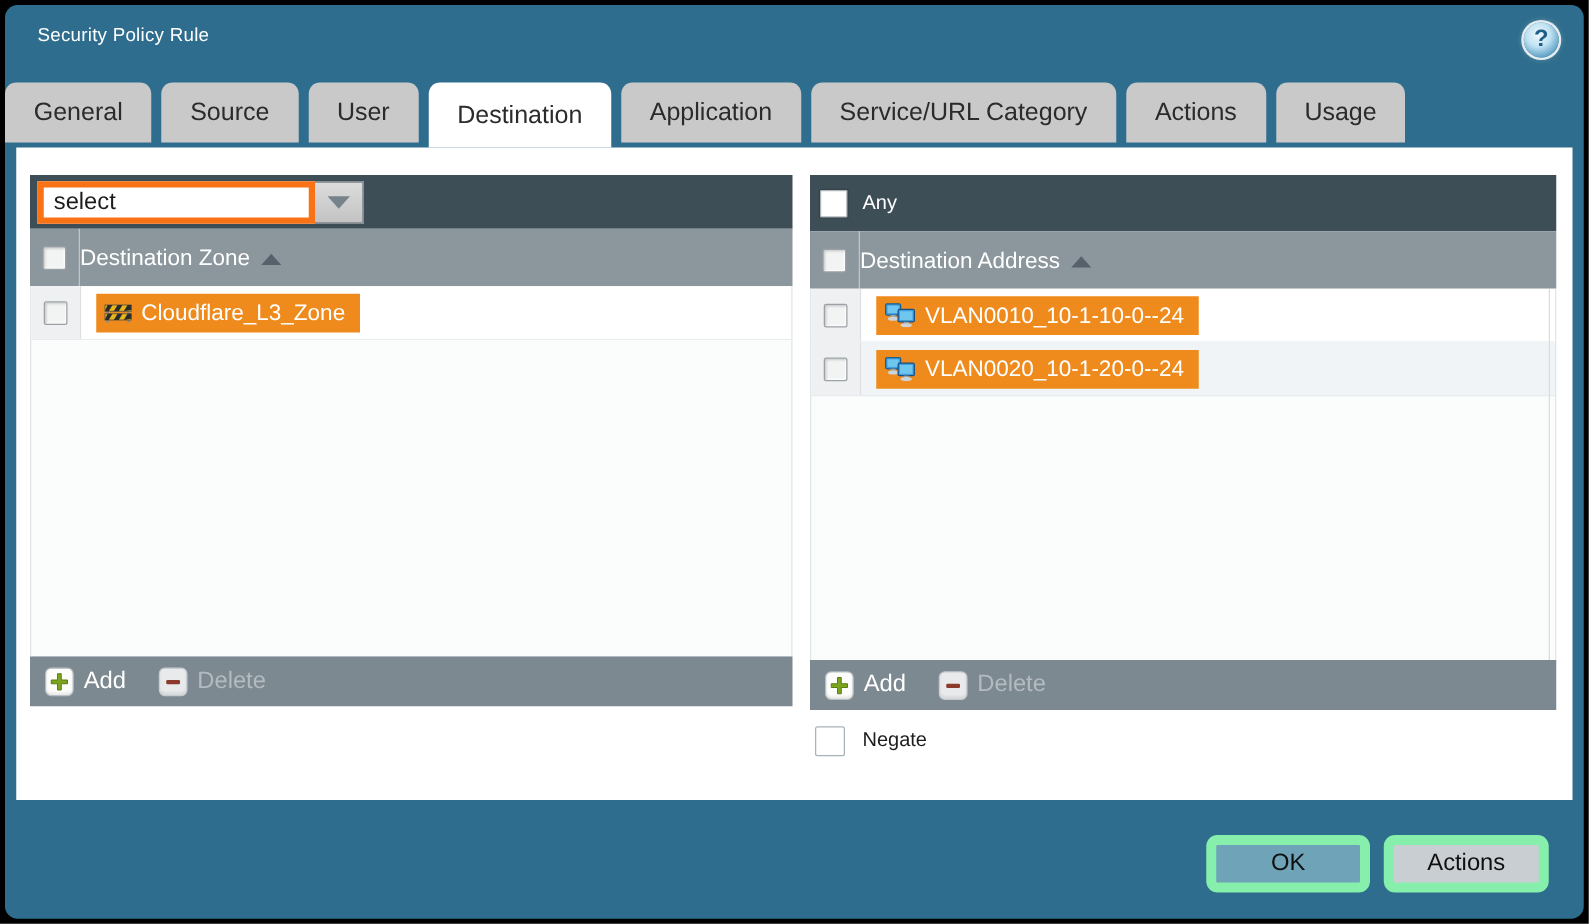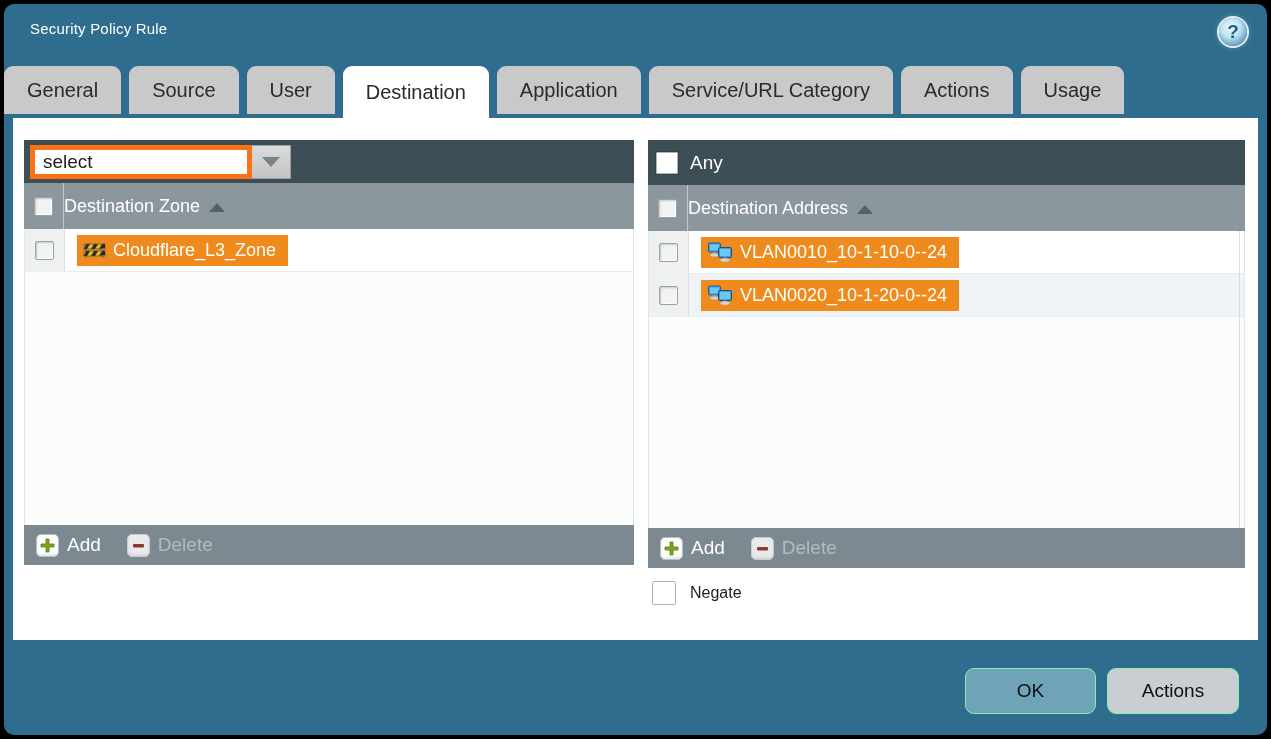--- a/index.html
+++ b/index.html
@@ -157,21 +157,21 @@
   .tool.disabled .icon-sq { background: #e8eaeb; border-color: #c6cccf; }
   
   .negate-row {
     position: absolute; left: 639px; top: 463px;
     display: flex; align-items: center; gap: 14px;
   }
   .negate-label { font-size: 16px; color: #1c1c1c; }
   
   .btn {
     position: absolute; top: 664px; height: 46px; border-radius: 9px;
-    border: 1px solid #86efac; font-family: "Liberation Sans", sans-serif;
+    border: 8px solid #86efac; font-family: "Liberation Sans", sans-serif;
     font-size: 19px; color: #101010; cursor: pointer;
     display: flex; align-items: center; justify-content: center;
   }
   .btn-ok { right: 171px; width: 131px; background: #6FA3B8; }
   .btn-cancel { right: 28px; width: 132px; background: #C9CED2; }
 </style>
 </head>
 <body>
 
 <div class="dialog">
@@ -252,21 +252,21 @@
               </svg>
           </span>
           <span>Delete</span>
         </span>
       </div>
     </div>
 
     <div class="panel panel-right">
       <div class="slatebar anybar">
         <div class="cb-any"></div>
-        <span style="color:#fff;font-size:19px;">Any</span>
+        <span style="color:#fff;font-size:16px;">Any</span>
       </div>
       <div class="colheader">
         <div class="cbcell">
           <div class="cb"></div>
         </div>
         <div class="colheader-label">
           <span>Destination Address</span>
           <span class="tri-up"></span>
         </div>
       </div>

